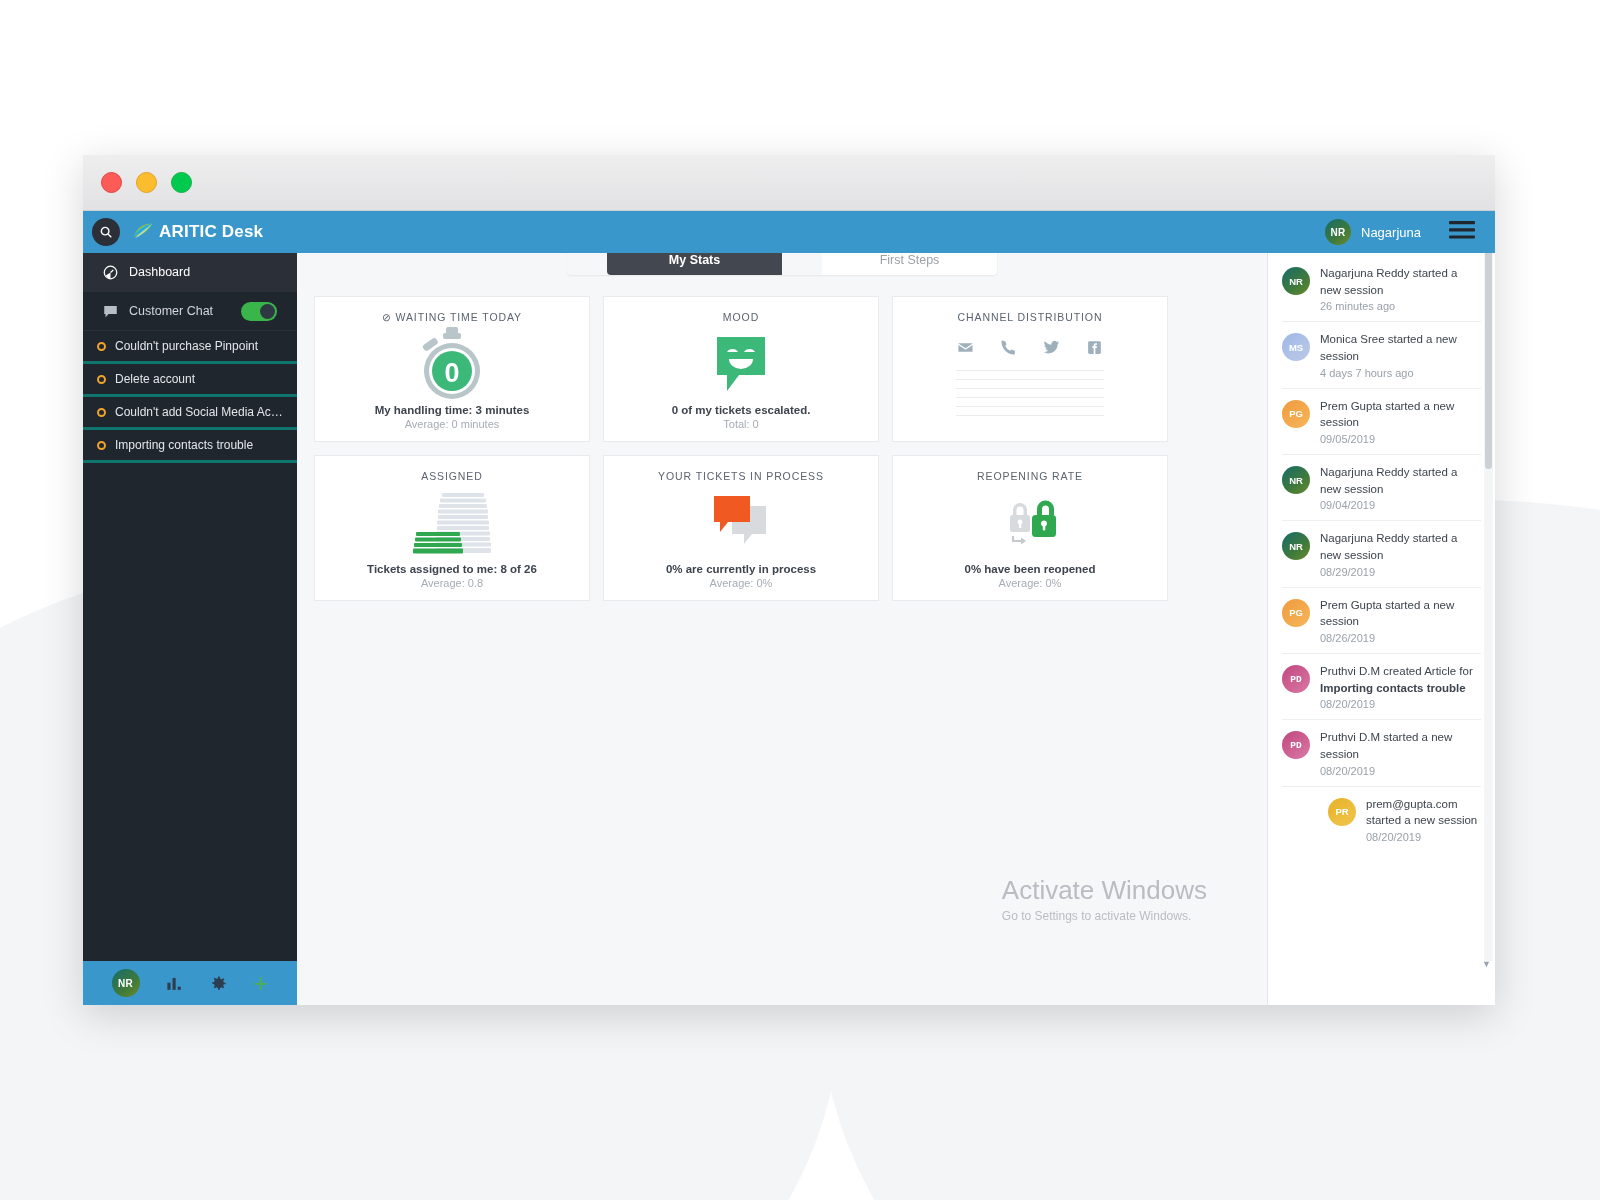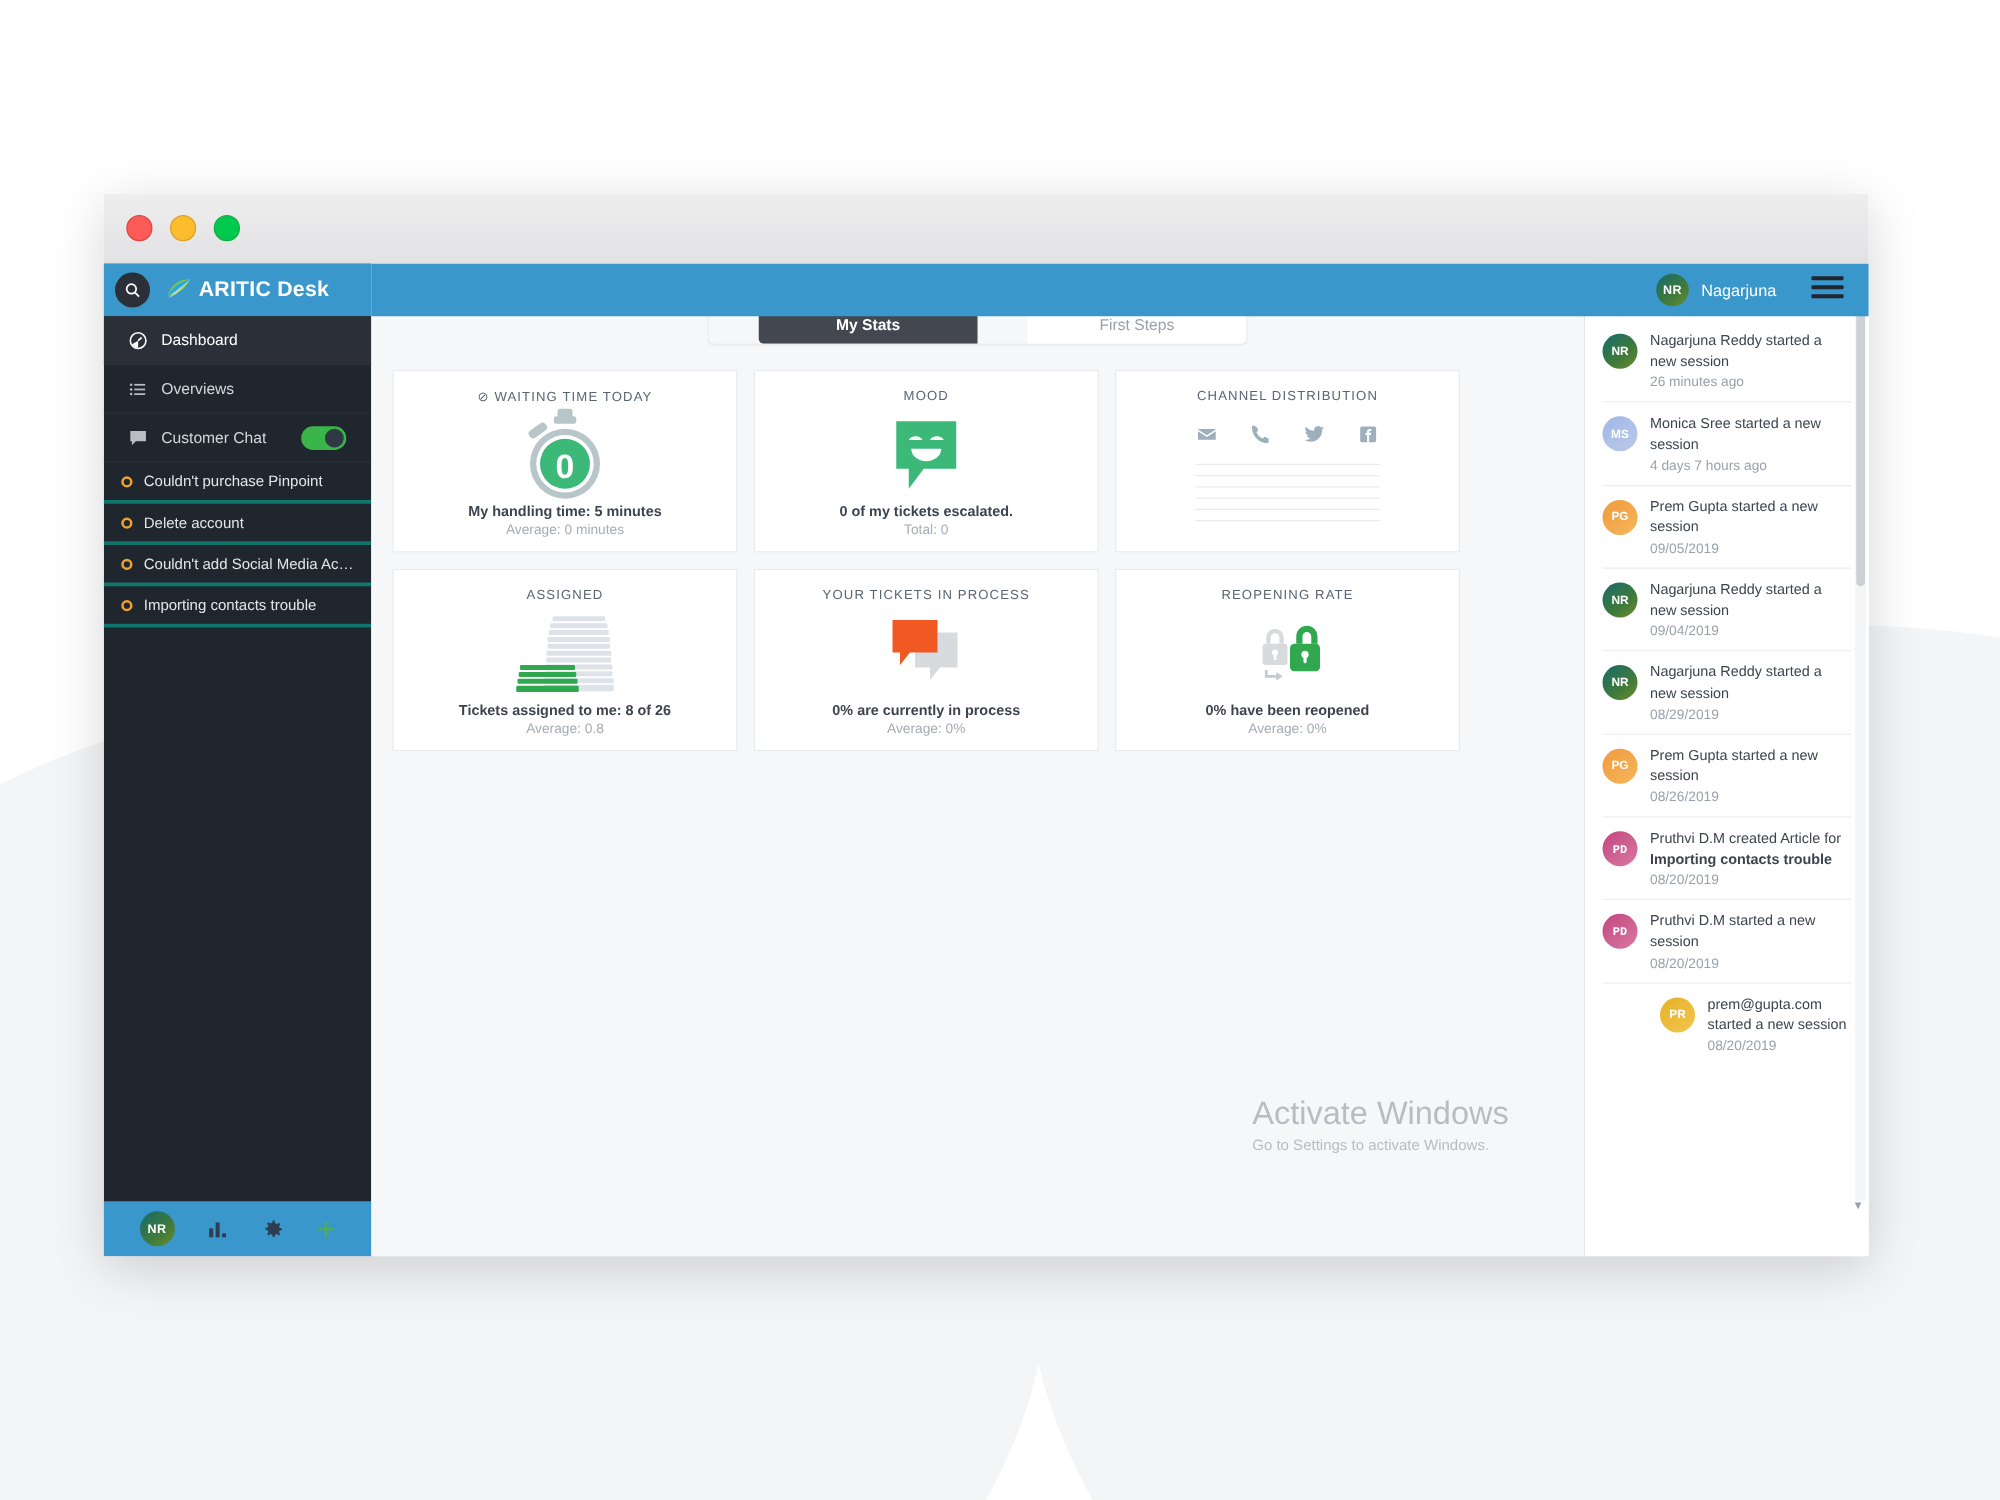--- a/index.html
+++ b/index.html
@@ -290,33 +290,20 @@
         <div class="nav">
           <div class="nav-item active">
             <span class="nav-ico">
               <svg width="15" height="15" viewBox="0 0 24 24">
                   <circle cx="12" cy="12" r="10" fill="none" stroke="currentColor" stroke-width="2"></circle>
                   <path d="M12 12 L16.5 8" stroke="currentColor" stroke-width="2.2" fill="none"></path>
                   <path d="M12 12 L12 21 A9 9 0 0 1 4.3 16.6 Z" fill="currentColor"></path>
                 </svg>
             </span>
             <span class="nav-label">Dashboard</span>
-          </div>
-          <div class="nav-item">
-            <span class="nav-ico">
-              <svg width="15" height="15" viewBox="0 0 24 24" fill="currentColor">
-                <circle cx="3" cy="6" r="1.6"></circle>
-                  <rect x="7" y="5" width="14" height="2.2"></rect>
-                <circle cx="3" cy="12" r="1.6"></circle>
-                  <rect x="7" y="11" width="14" height="2.2"></rect>
-                <circle cx="3" cy="18" r="1.6"></circle>
-                  <rect x="7" y="17" width="14" height="2.2"></rect>
-              </svg>
-            </span>
-            <span class="nav-label">Overviews</span>
           </div>
           <div class="nav-item">
             <span class="nav-ico">
               <svg width="15" height="15" viewBox="0 0 24 24" fill="currentColor">
                 <path d="M2 3h20v13H9l-5 5v-5H2z"></path>
               </svg>
             </span>
             <span class="nav-label">Customer Chat</span>
             <span class="toggle">
                 <span class="knob"></span>
@@ -373,21 +360,21 @@
               <svg width="86" height="78" viewBox="0 0 86 78">
                 <rect x="37" y="2" width="12" height="7" rx="2" fill="#b8c5c9"></rect>
                 <rect x="34" y="8" width="18" height="6" rx="2" fill="#b8c5c9"></rect>
                 <rect x="13" y="16" width="16" height="7" rx="3" fill="#b8c5c9" transform="rotate(-35 21 19)"></rect>
                 <circle cx="43" cy="46" r="28" fill="#b8c5c9"></circle>
                 <circle cx="43" cy="46" r="23" fill="#ffffff"></circle>
                 <circle cx="43" cy="46" r="20" fill="#3cb878"></circle>
                 <text x="43" y="57" text-anchor="middle" font-family="Liberation Sans, sans-serif" font-size="27" font-weight="bold" fill="#ffffff">0</text>
               </svg>
             </div>
-            <div class="card-main">My handling time: 5 minutes</div>
+            <div class="card-main">My handling time: 3 minutes</div>
             <div class="card-sub">Average: 0 minutes</div>
           </div>
 
           <div class="card">
             <div class="card-title">MOOD</div>
             <div class="card-graphic">
               <svg width="60" height="62" viewBox="0 0 60 62">
                 <path d="M6 4h48v38H28L16 58V42H6z" fill="#3cb878"></path>
                 <path d="M16 19 a6 5 0 0 1 11 0 z" fill="#ffffff"></path>
                 <path d="M33 19 a6 5 0 0 1 11 0 z" fill="#ffffff"></path>

